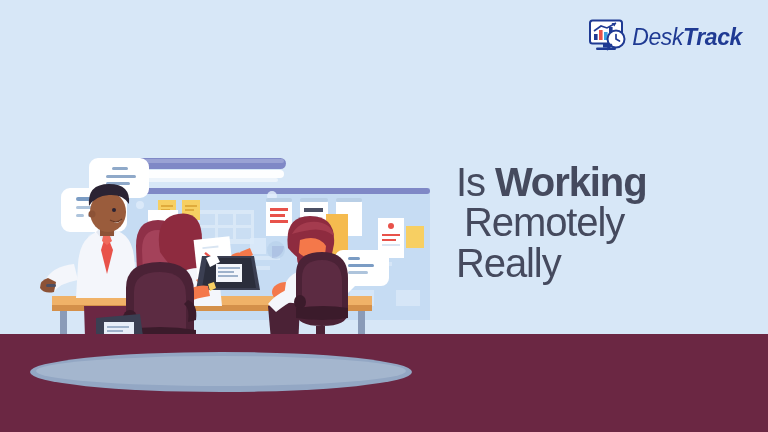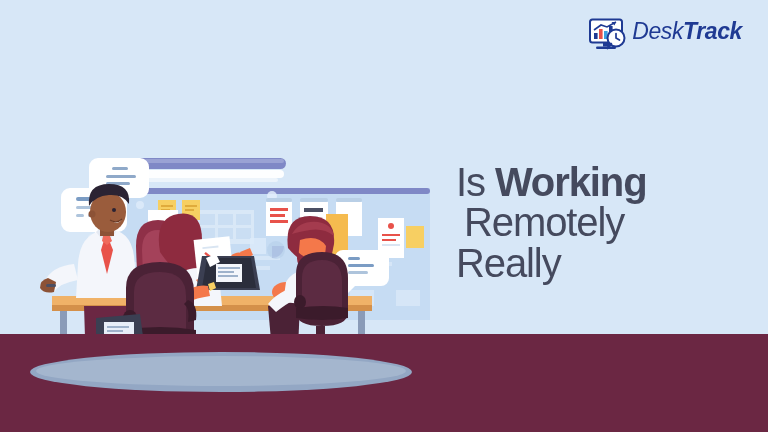--- a/index.html
+++ b/index.html
@@ -32,21 +32,21 @@
   .floor-rug-shade {
     position:absolute;
     left:36px; top:356px;
     width:370px; height:30px;
     background:#a4b6ce;
     border-radius:50%;
   }
   
   .logo {
     position:absolute; right:26px; top:18px;
-    display:flex; gap:2px;
+    display:flex; align-items:center; gap:2px;
     height:38px;
   }
   .logo-mark { width:42px; height:36px; display:block; }
   .logo-text {
     font-size:23px; letter-spacing:-0.4px;
     color:#1f3a93; white-space:nowrap;
     font-style:italic;
   }
   .logo-text .lt-desk { font-weight:400; }
   .logo-text .lt-track { font-weight:700; }

